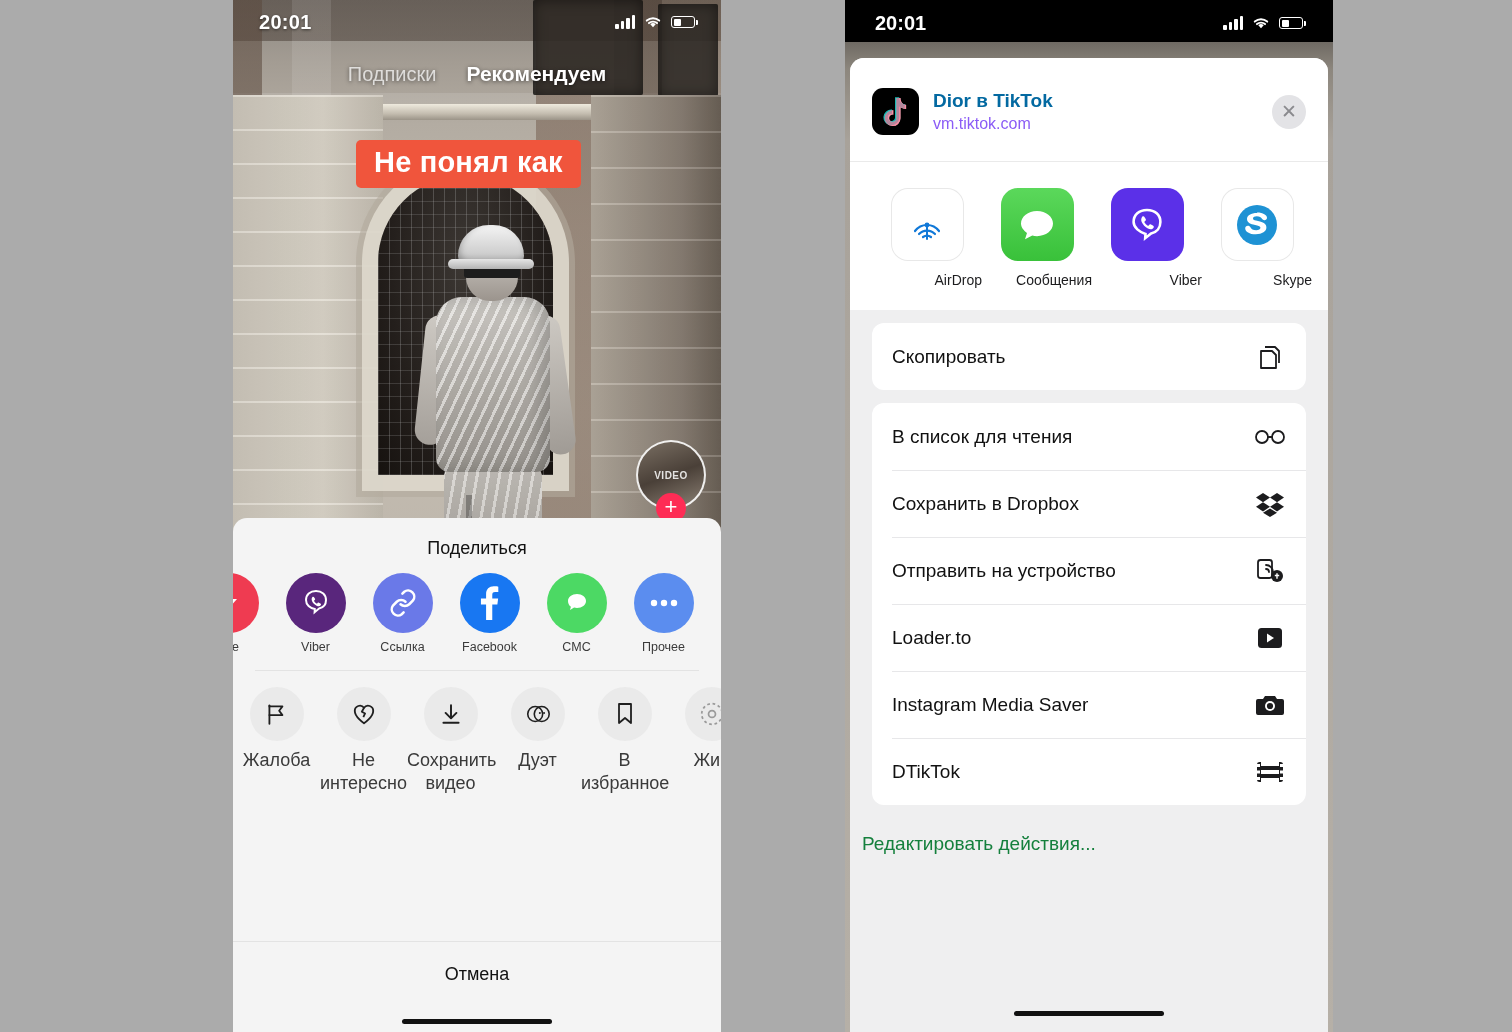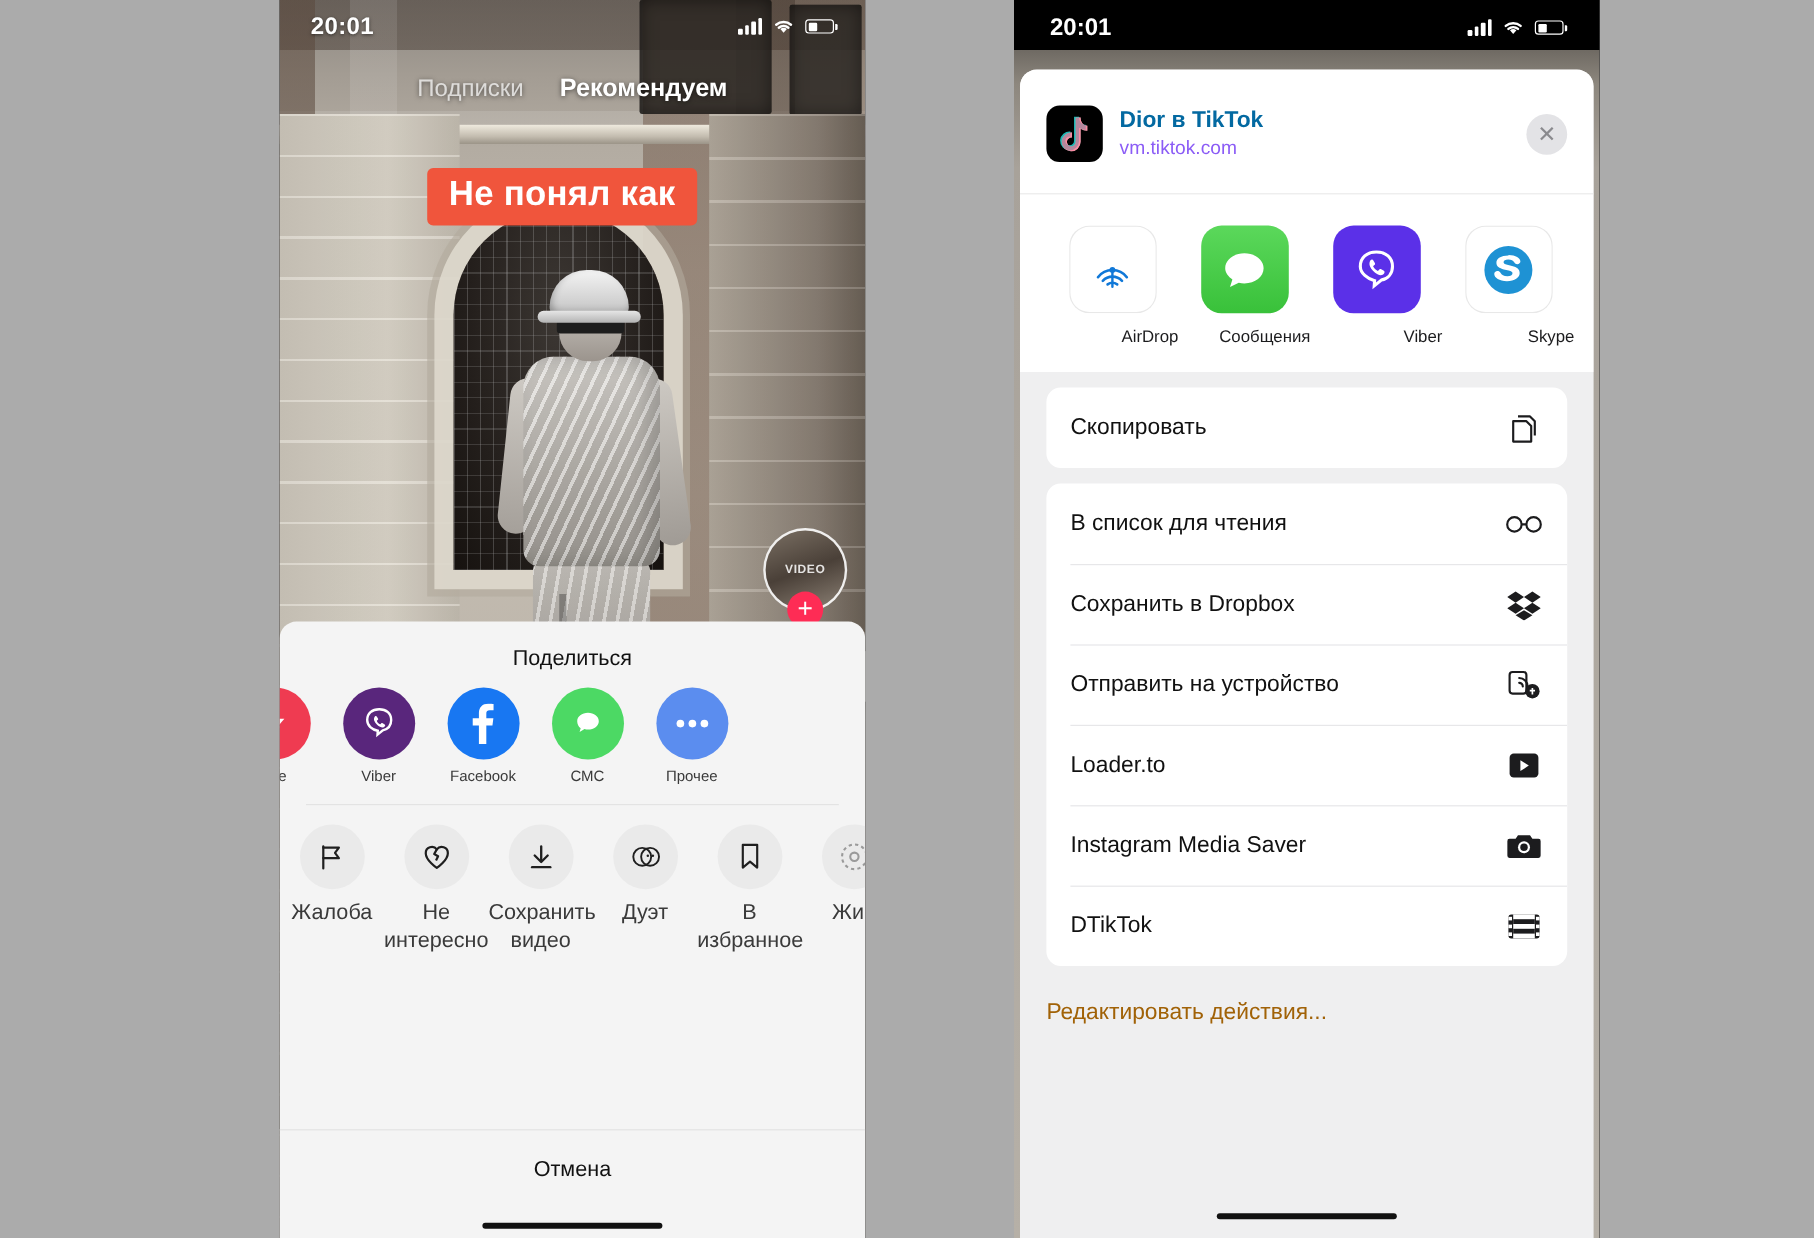--- a/index.html
+++ b/index.html
@@ -279,21 +279,21 @@
   .ios-row {
     display:flex; align-items:center; justify-content:space-between;
     padding:0 20px; height:67px; position:relative;
   }
   .ios-row + .ios-row::before {
     content:""; position:absolute; left:20px; right:0; top:0; height:1px; background:#e7e7e9;
   }
   .ios-row-lbl { font-size:19px; color:#111; }
   .ios-row-ico { width:32px; display:flex; align-items:center; justify-content:center; }
   .ios-edit {
-    color:#a16207; font-size:19px; padding:28px 22px 0;
+    color:#15803d; font-size:19px; padding:28px 12px 0;
   }
   .rp-home {
     position:absolute; left:50%; transform:translateX(-50%); bottom:16px;
     width:150px;height:5px;background:#111;border-radius:3px;
   }
   .rp-status {
     position:absolute;left:0;right:0;top:0;height:46px;z-index:5;
     display:flex;align-items:center;justify-content:space-between;padding:0 30px;
     color:#fff;font-size:20px;font-weight:bold;
   }
@@ -384,20 +384,29 @@
         <div class="share-item">
           <div class="share-ico" style="background:#59267c">
             <svg width="34" height="34" viewBox="0 0 34 34">
               <path d="M17 5c6 0 10 3.6 10 9 0 4.2-2.6 7.6-7 8.6l-4.4 3.6.2-3.2C11 22.2 7 18.8 7 14c0-5.4 4-9 10-9z" fill="none" stroke="#fff" stroke-width="2"></path>
               <path d="M13.4 11c.8-.6 1.4-.3 1.8.4l.8 1.4c.3.6.1 1-.3 1.3l-.5.4c-.2.2-.2.4-.1.6.5 1.1 1.4 2 2.5 2.5.2.1.4 0 .6-.2l.4-.5c.3-.4.7-.5 1.3-.2l1.4.8c.7.4 1 1 .4 1.8-.9 1.2-2.3 1.4-4.1.4-2-1.1-3.8-2.9-4.6-4.8-.6-1.4-.4-2.8.4-3.9z" fill="#fff"></path>
             </svg>
           </div>
           <div class="share-lbl">Viber</div>
         </div>
         <div class="share-item">
+          <div class="share-ico" style="background:#6a79e8">
+            <svg width="30" height="30" viewBox="0 0 24 24" fill="none" stroke="#fff" stroke-width="2" stroke-linecap="round">
+              <path d="M10 13a5 5 0 0 0 7 0l3-3a5 5 0 0 0-7-7l-1.5 1.5"></path>
+              <path d="M14 11a5 5 0 0 0-7 0l-3 3a5 5 0 0 0 7 7l1.5-1.5"></path>
+            </svg>
+          </div>
+          <div class="share-lbl">Ссылка</div>
+        </div>
+        <div class="share-item">
           <div class="share-ico" style="background:#1877f2">
             <svg width="34" height="34" viewBox="0 0 24 24">
                 <path d="M13.6 24V13.1h3.6l.55-4.2H13.6V6.2c0-1.2.34-2 2.06-2h2.2V.45C17.48.38 16.17.25 14.64.25c-3.2 0-5.4 1.96-5.4 5.54v3.1H5.6v4.2h3.64V24z" fill="#fff"></path>
               </svg>
           </div>
           <div class="share-lbl">Facebook</div>
         </div>
         <div class="share-item">
           <div class="share-ico" style="background:#4cd964">
             <svg width="34" height="34" viewBox="0 0 34 34">

